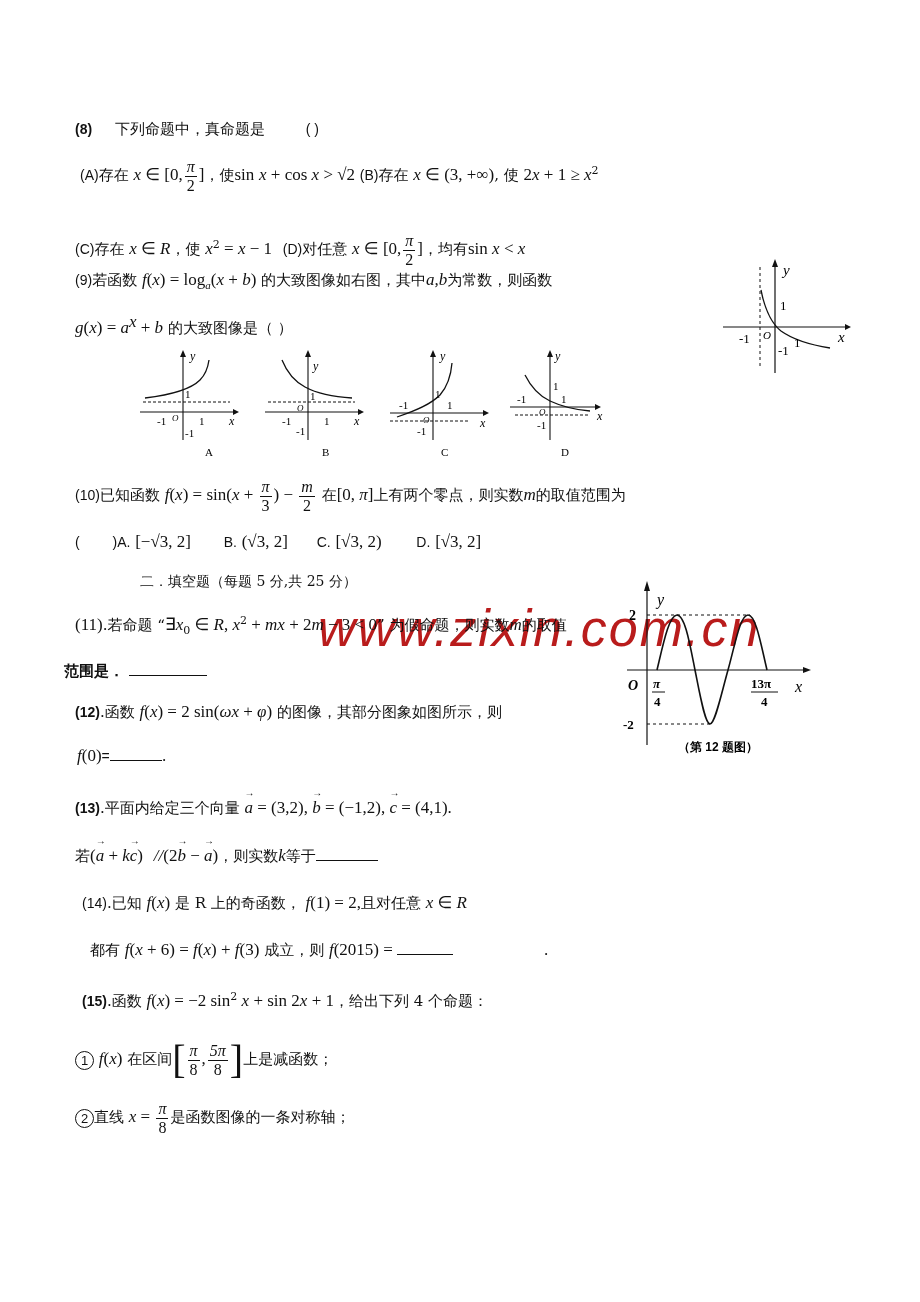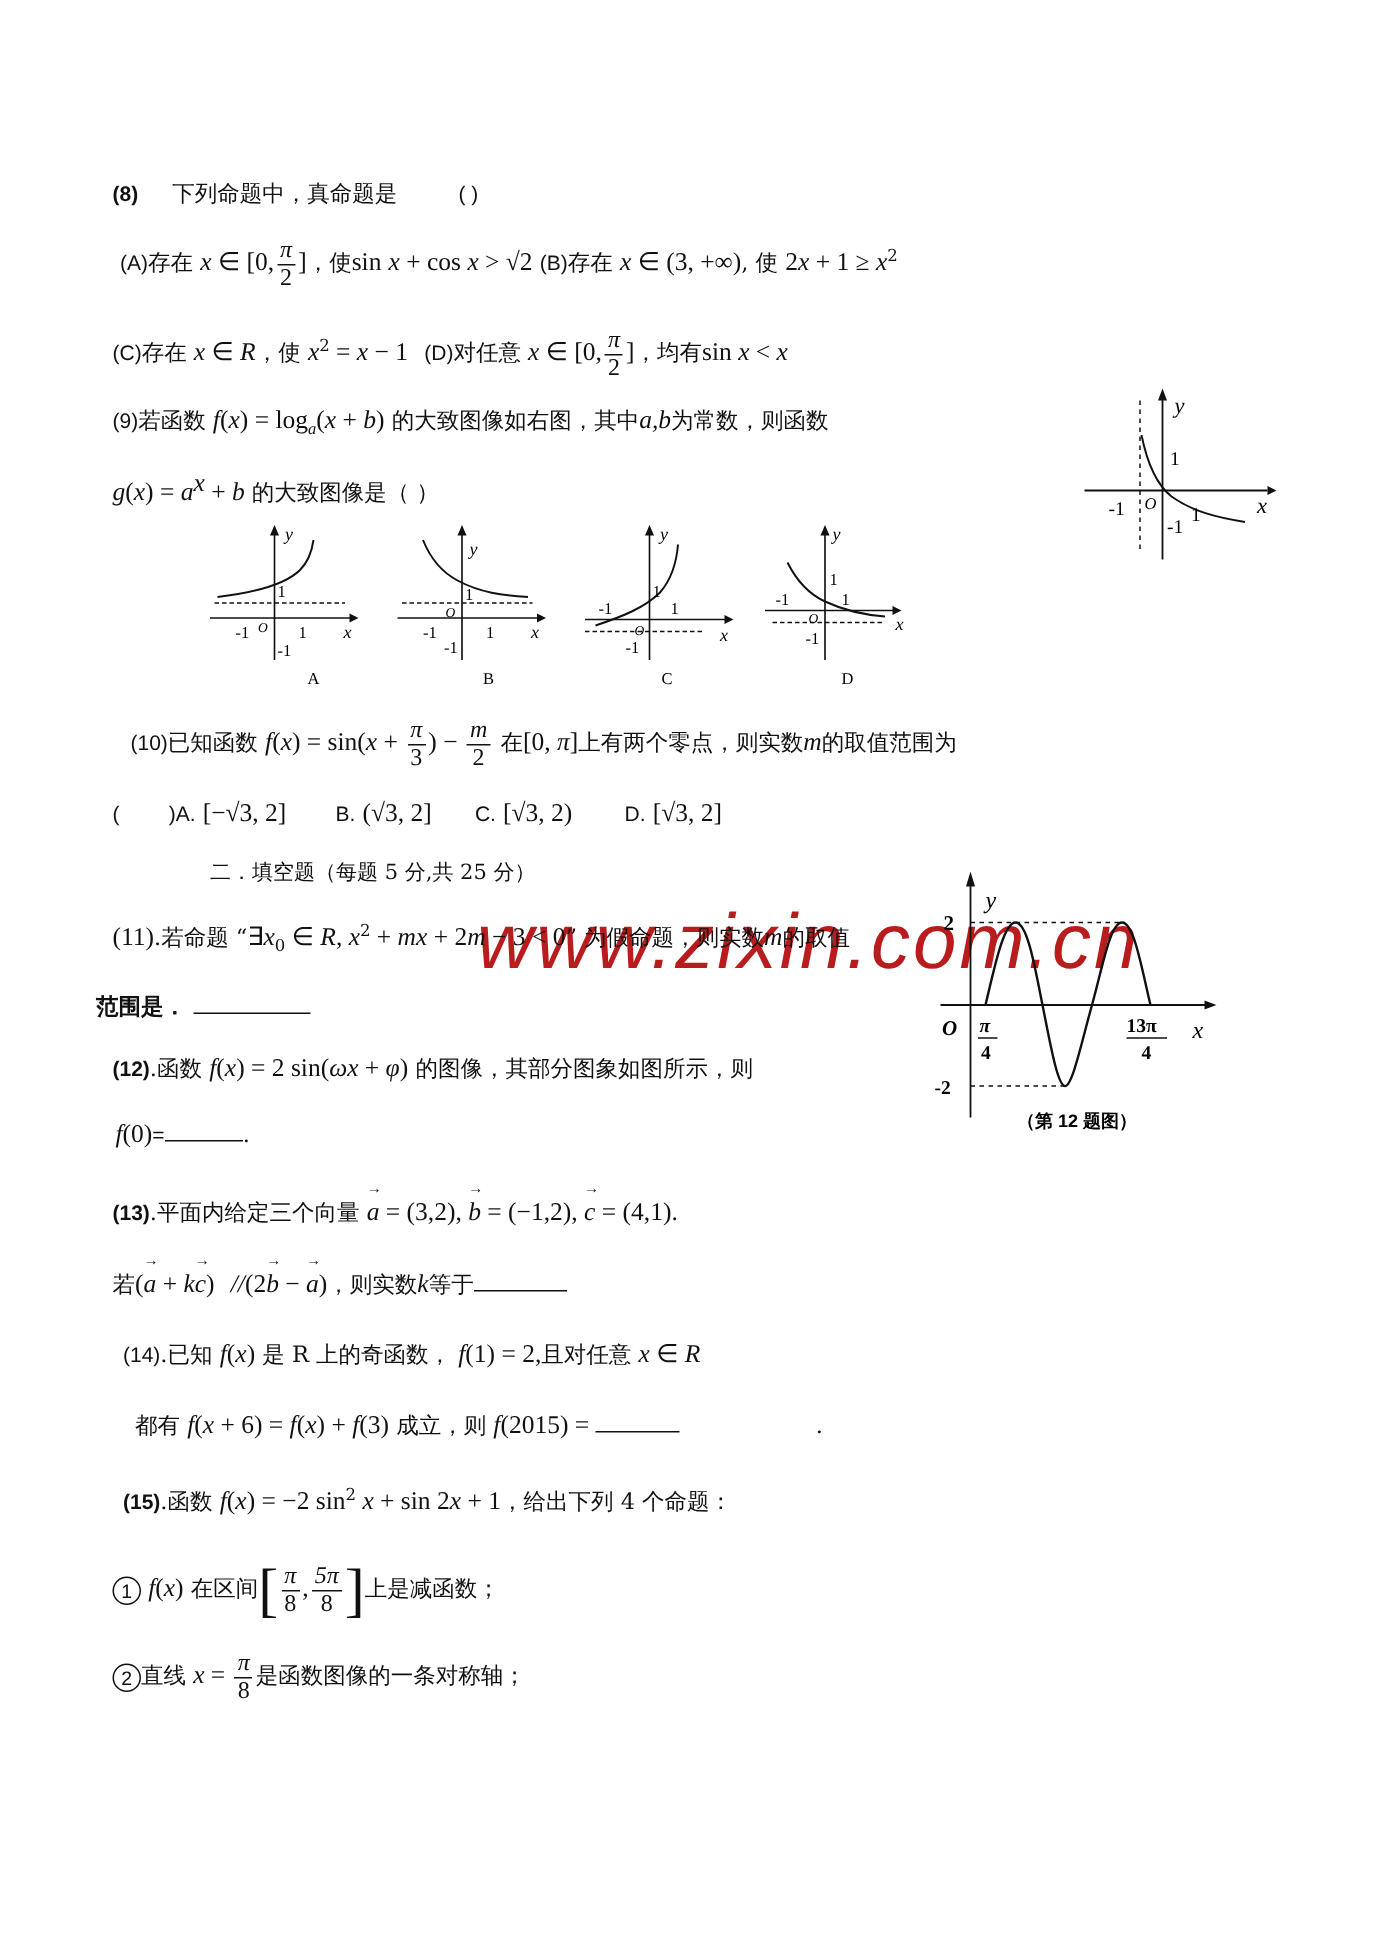--- a/index.html
+++ b/index.html
@@ -44,21 +44,21 @@
         <span class="num">π</span>
         <span class="den">2</span>
       </span><span class="mr">]</span><span>，使</span><span class="mr">sin</span> <span class="m">x</span><span class="mr"> + cos </span><span class="m">x</span><span class="mr"> &gt; √2</span>
   </span>
   <span>
     <span class="sans">(B)</span><span>存在</span>
     <span class="m">x</span><span class="mr"> ∈ (3, +∞)</span><span>, 使</span> <span class="mr">2</span><span class="m">x</span><span class="mr"> + 1 ≥ </span><span class="m">x</span><sup>2</sup>
   </span>
 </div>
 
-<div class="abs line" style="left:75px; top:218px;">
+<div class="abs line" style="left:75px; top:232px;">
   <span>
     <span class="sans">(C)</span><span>存在</span>
     <span class="m">x</span><span class="mr"> ∈ </span><span class="m">R</span><span>，使</span> <span class="m">x</span><sup>2</sup><span class="mr"> = </span><span class="m">x</span><span class="mr"> − 1</span>
   </span>
   <span style="margin-left:6px">
     <span class="sans">(D)</span><span>对任意</span>
     <span class="m">x</span><span class="mr"> ∈ [0,</span><span class="frac">
         <span class="num">π</span>
         <span class="den">2</span>
       </span><span class="mr">]</span><span>，均有</span><span class="mr">sin </span><span class="m">x</span><span class="mr"> &lt; </span><span class="m">x</span>
@@ -152,21 +152,21 @@
   <text x="50" y="15" font-family="Liberation Serif" font-style="italic" font-size="12">y</text>
   <text x="92" y="75" font-family="Liberation Serif" font-style="italic" font-size="12">x</text>
   <text x="48" y="45" font-family="Liberation Serif" font-size="11">1</text>
   <text x="12" y="58" font-family="Liberation Serif" font-size="11">-1</text>
   <text x="34" y="70" font-family="Liberation Serif" font-style="italic" font-size="9">O</text>
   <text x="56" y="58" font-family="Liberation Serif" font-size="11">1</text>
   <text x="32" y="84" font-family="Liberation Serif" font-size="11">-1</text>
   <text x="56" y="111" font-family="Liberation Serif" font-size="11">D</text>
 </svg>
 
-<div class="abs line" style="left:75px; top:478px;margin-left:12px;">
+<div class="abs line" style="left:75px; top:478px;">
   <span class="sans">(10)</span><span>已知函数</span>
   <span class="m">f</span><span class="mr">(</span><span class="m">x</span><span class="mr">) = sin(</span><span class="m">x</span><span class="mr"> + </span><span class="frac">
       <span class="num">π</span>
       <span class="den">3</span>
     </span><span class="mr">) − </span><span class="frac">
       <span class="num">m</span>
       <span class="den">2</span>
     </span>
   <span>在</span><span class="mr">[0, </span><span class="m">π</span><span class="mr">]</span><span>上有两个零点，则实数</span><span class="m">m</span><span>的取值范围为</span>
 </div>

